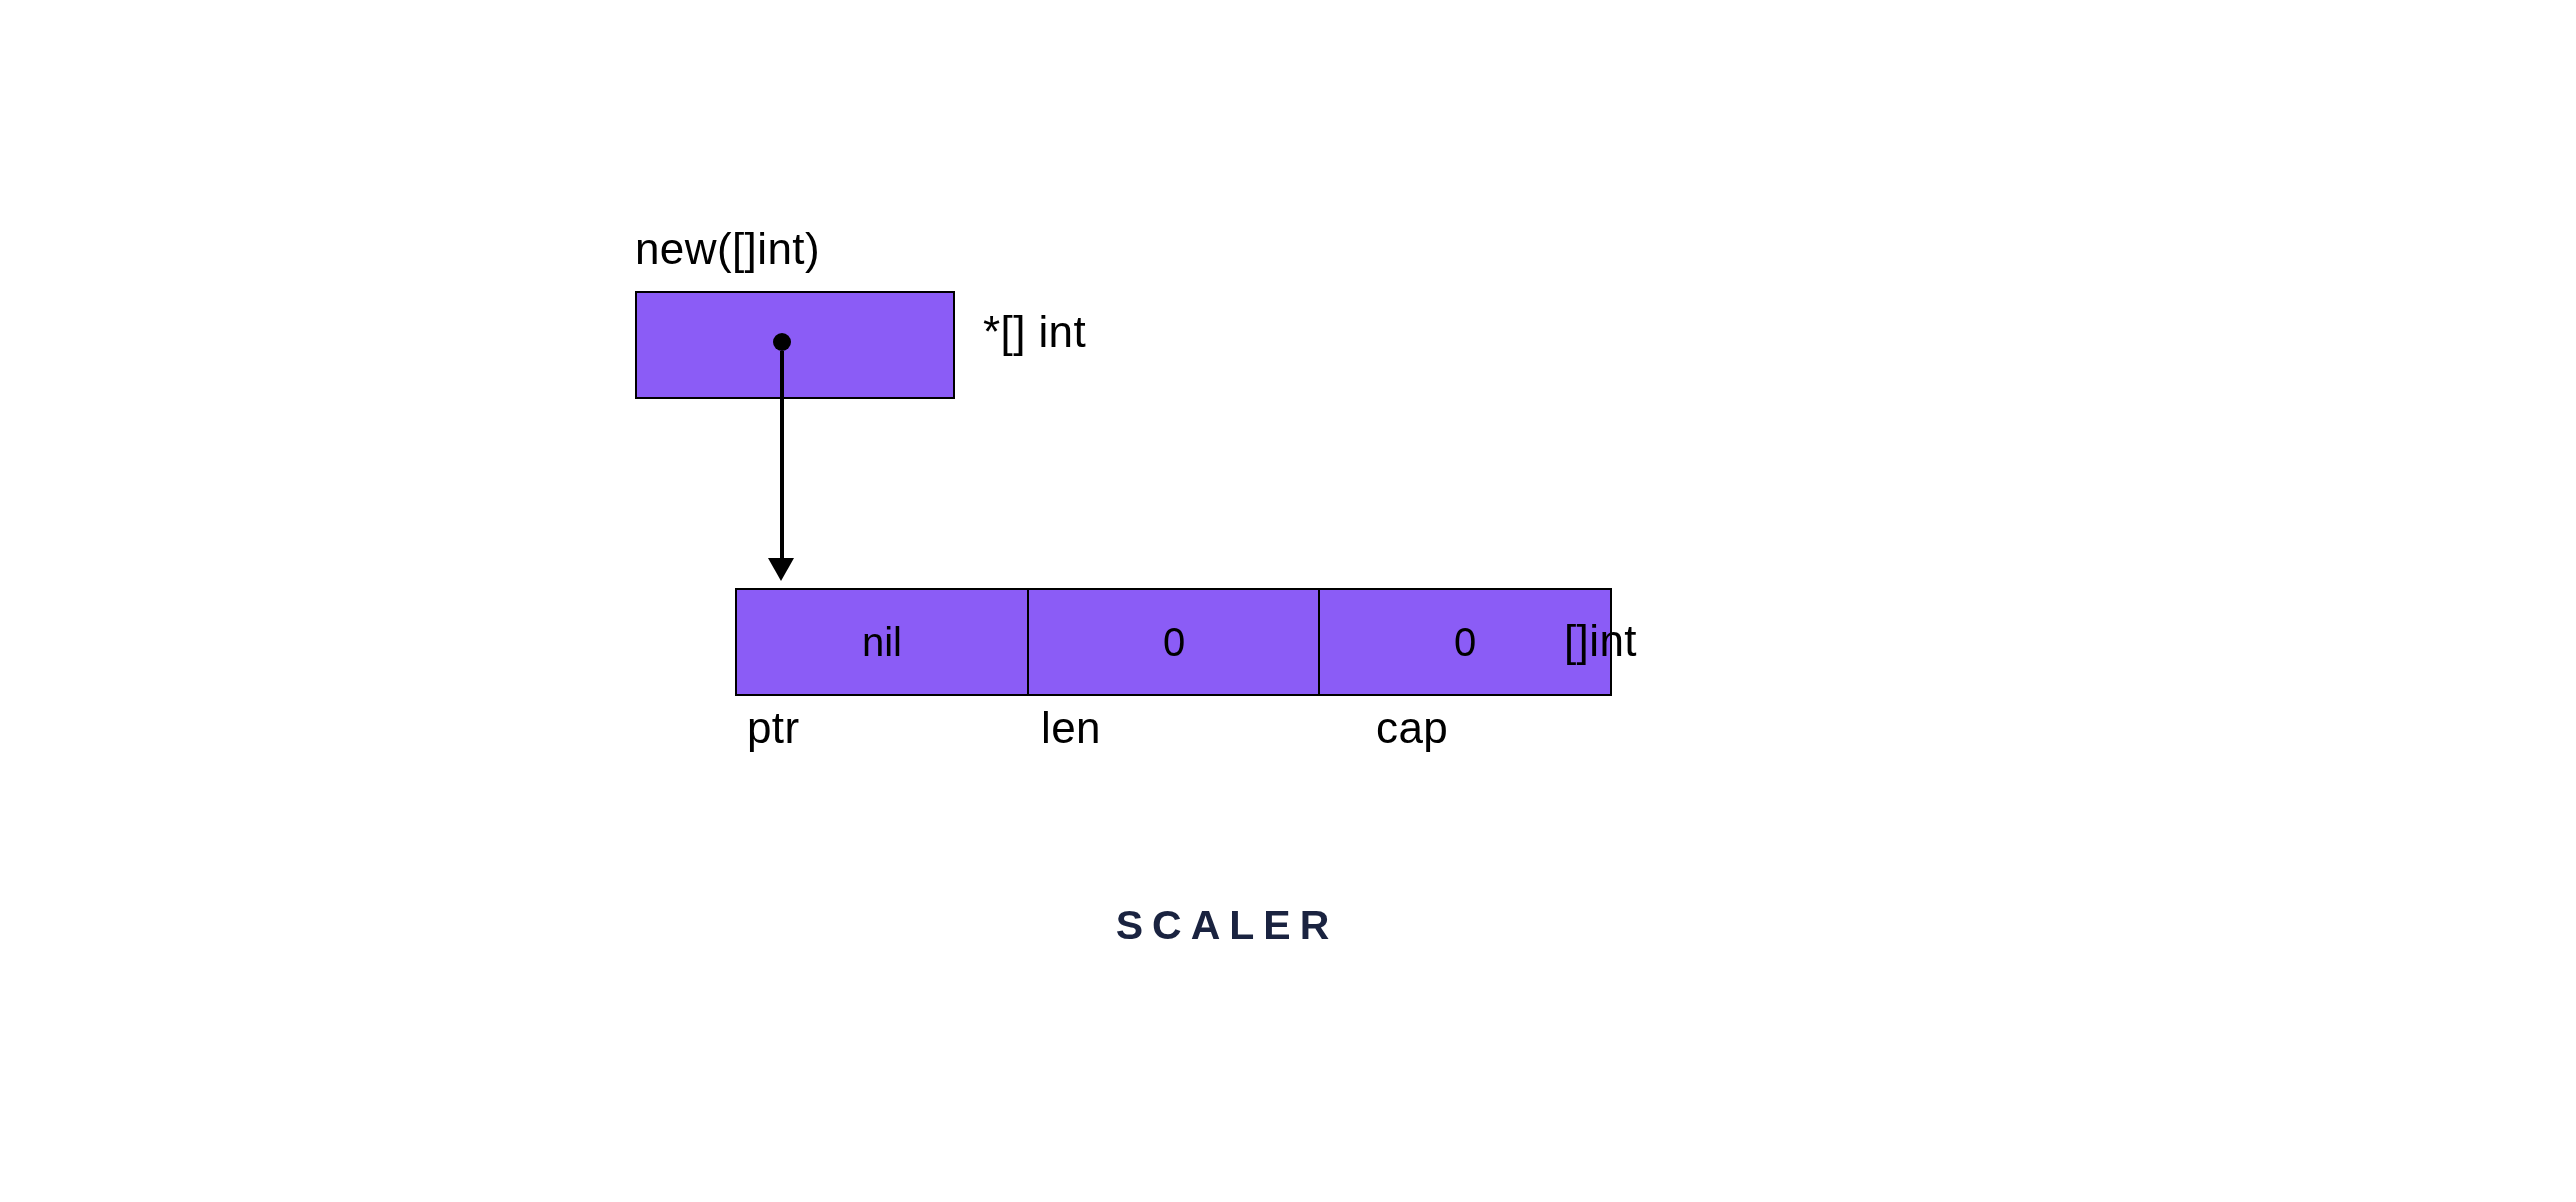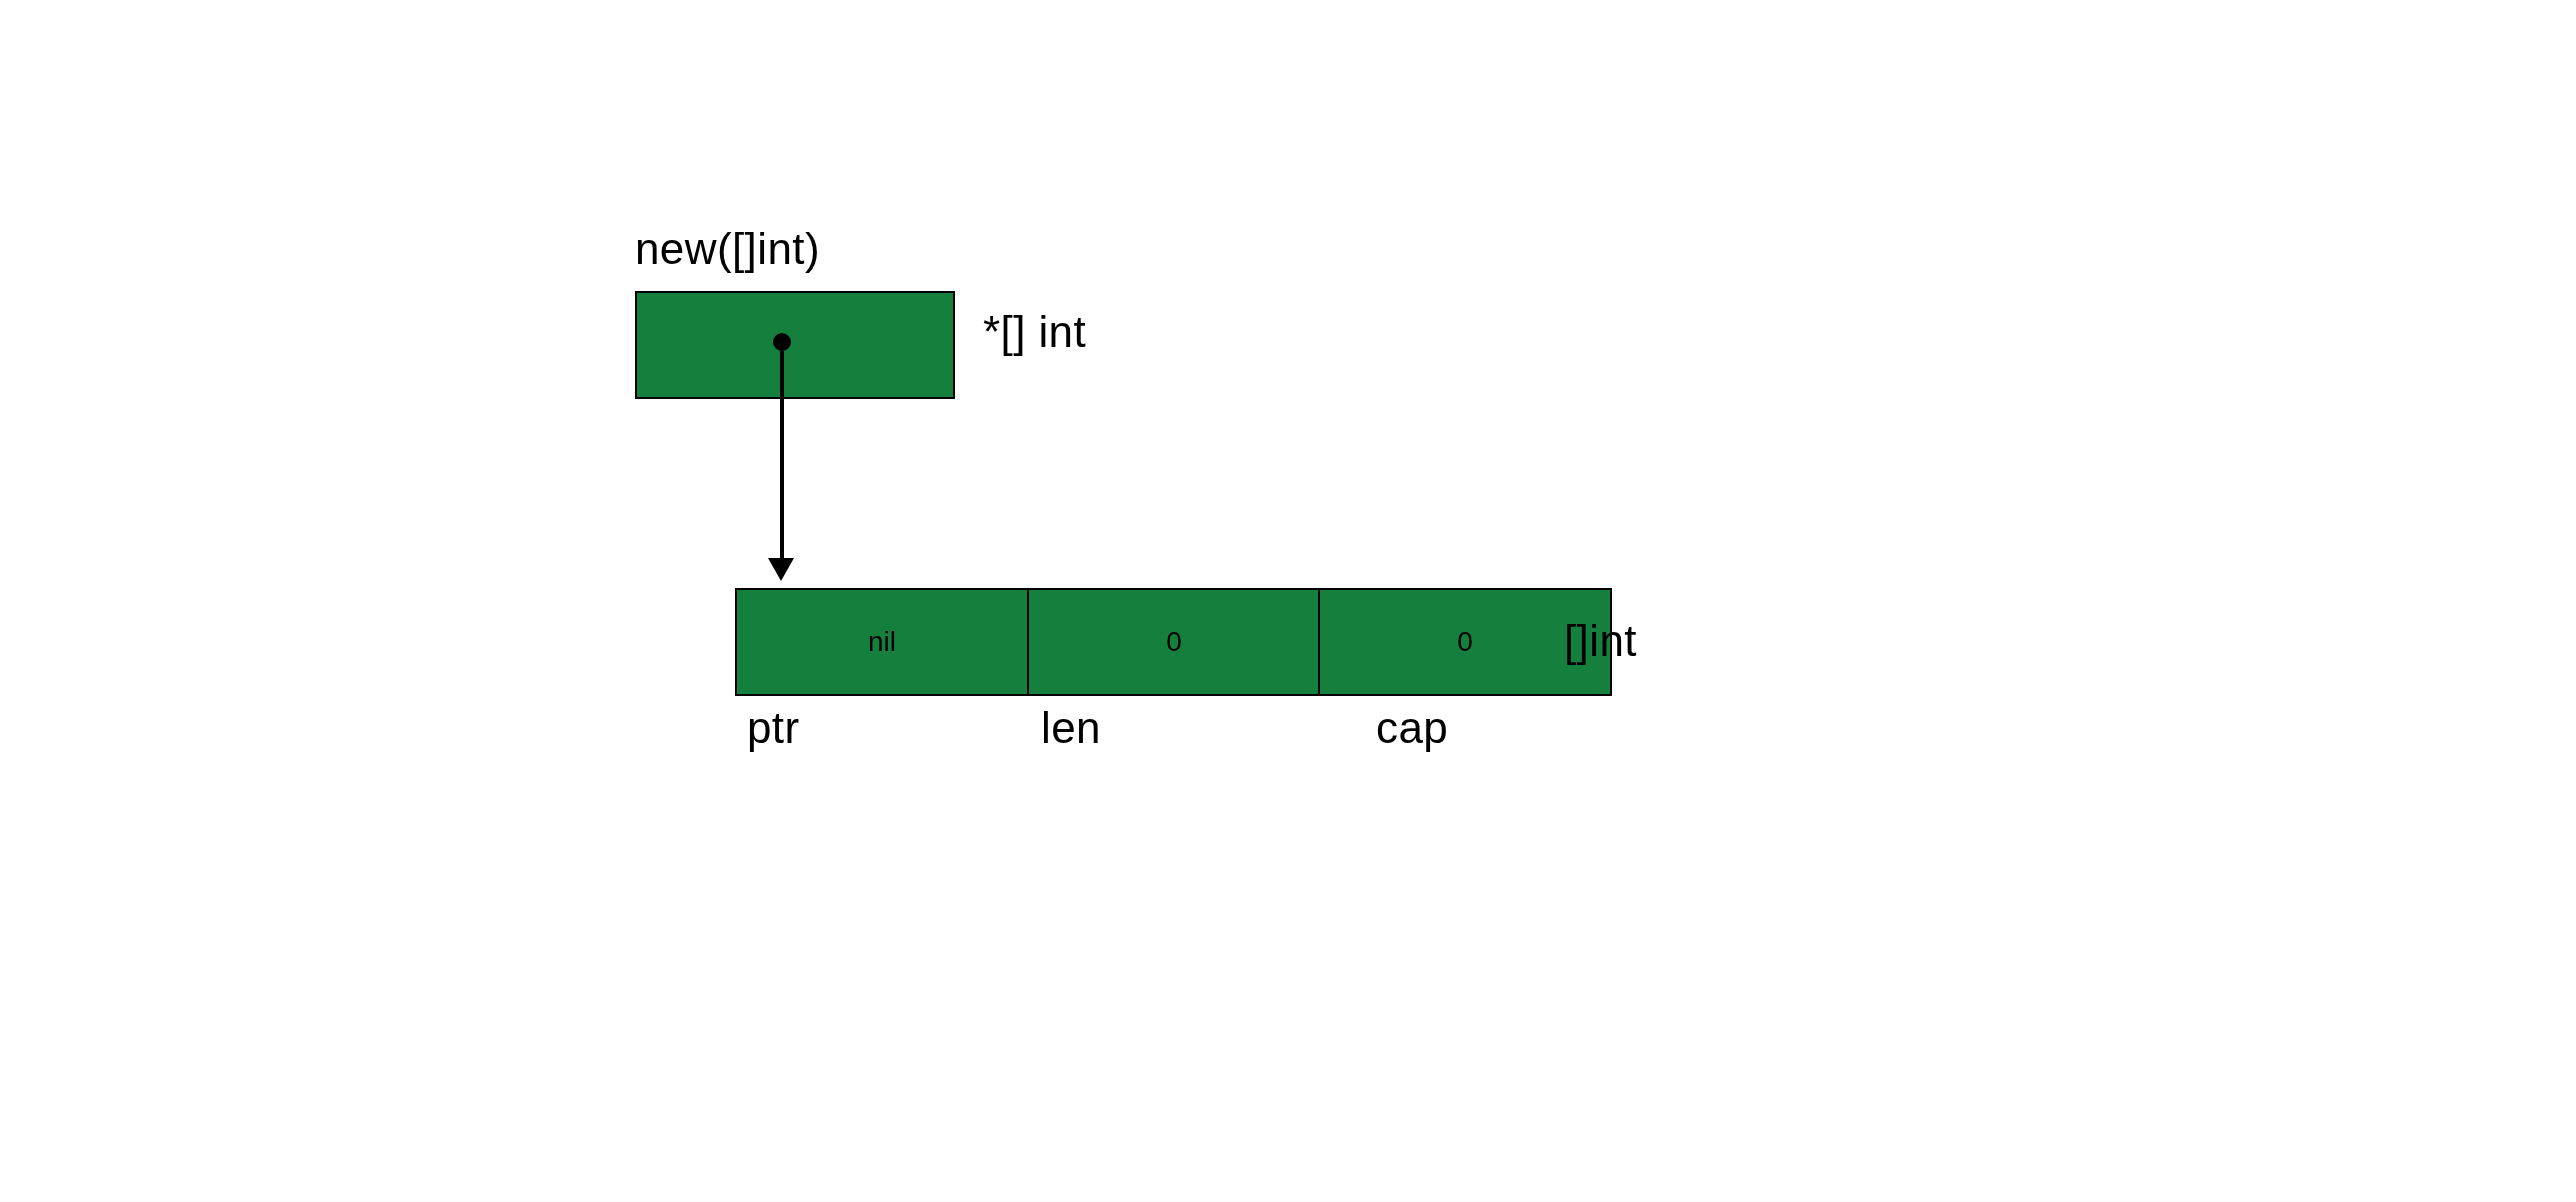--- a/index.html
+++ b/index.html
@@ -17,26 +17,26 @@
     height: 1202px;
   }
   .label {
     position: absolute;
     font-size: 44px;
     letter-spacing: 0.4px;
   }
   .cell {
     position: absolute;
     border: 2.3px solid #000000;
-    background: #15803d;
+    background: #8b5cf6;
     box-sizing: border-box;
     display: flex;
     align-items: center;
     justify-content: center;
-    font-size: 28px;
+    font-size: 40px;
   }
   .dot {
     position: absolute;
     width: 18px;
     height: 18px;
     background: #000000;
     border-radius: 50%;
   }
   .arrow-line {
     position: absolute;
@@ -98,16 +98,17 @@
     <span>0</span>
   </div>
 
   <div class="label" style="left:1564px; top:616px;">[]int</div>
 
   <div class="label" style="left:747px; top:703px;">ptr</div>
   <div class="label" style="left:1041px; top:703px;">len</div>
   <div class="label" style="left:1376px; top:703px;">cap</div>
 
   <div class="logo" style="left:1068px; top:902px; width:318px;">
+    <div class="scaler">SCALER</div>
   </div>
 
 </div>
 
 
 </body></html>

